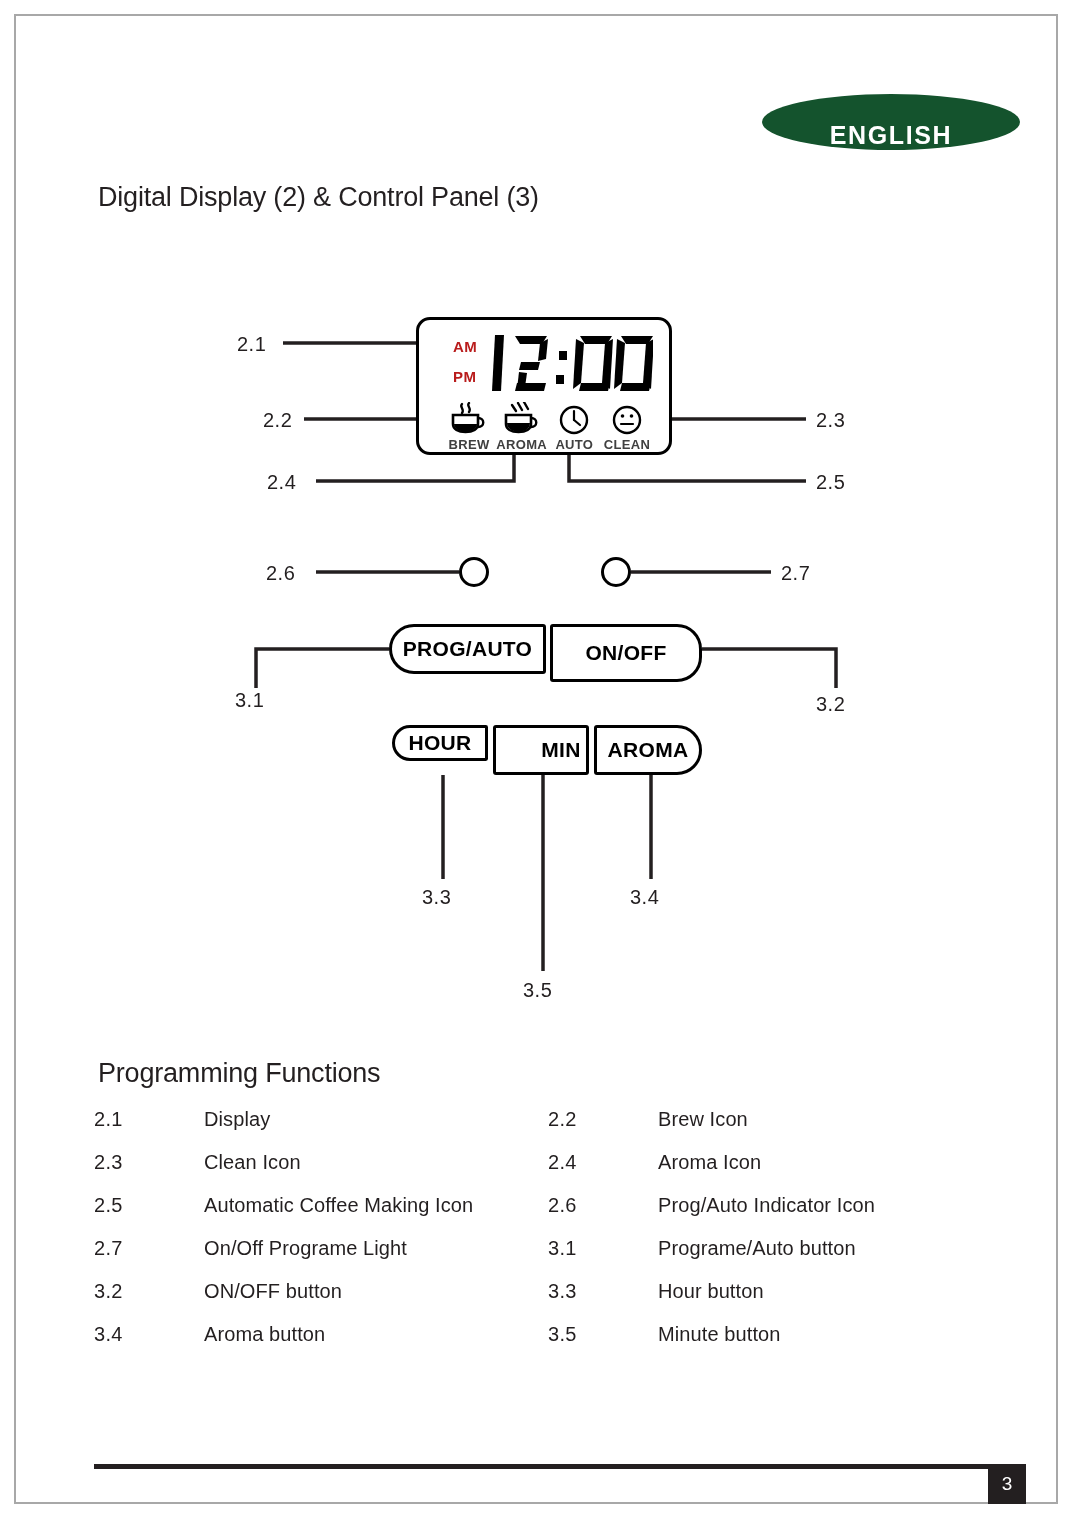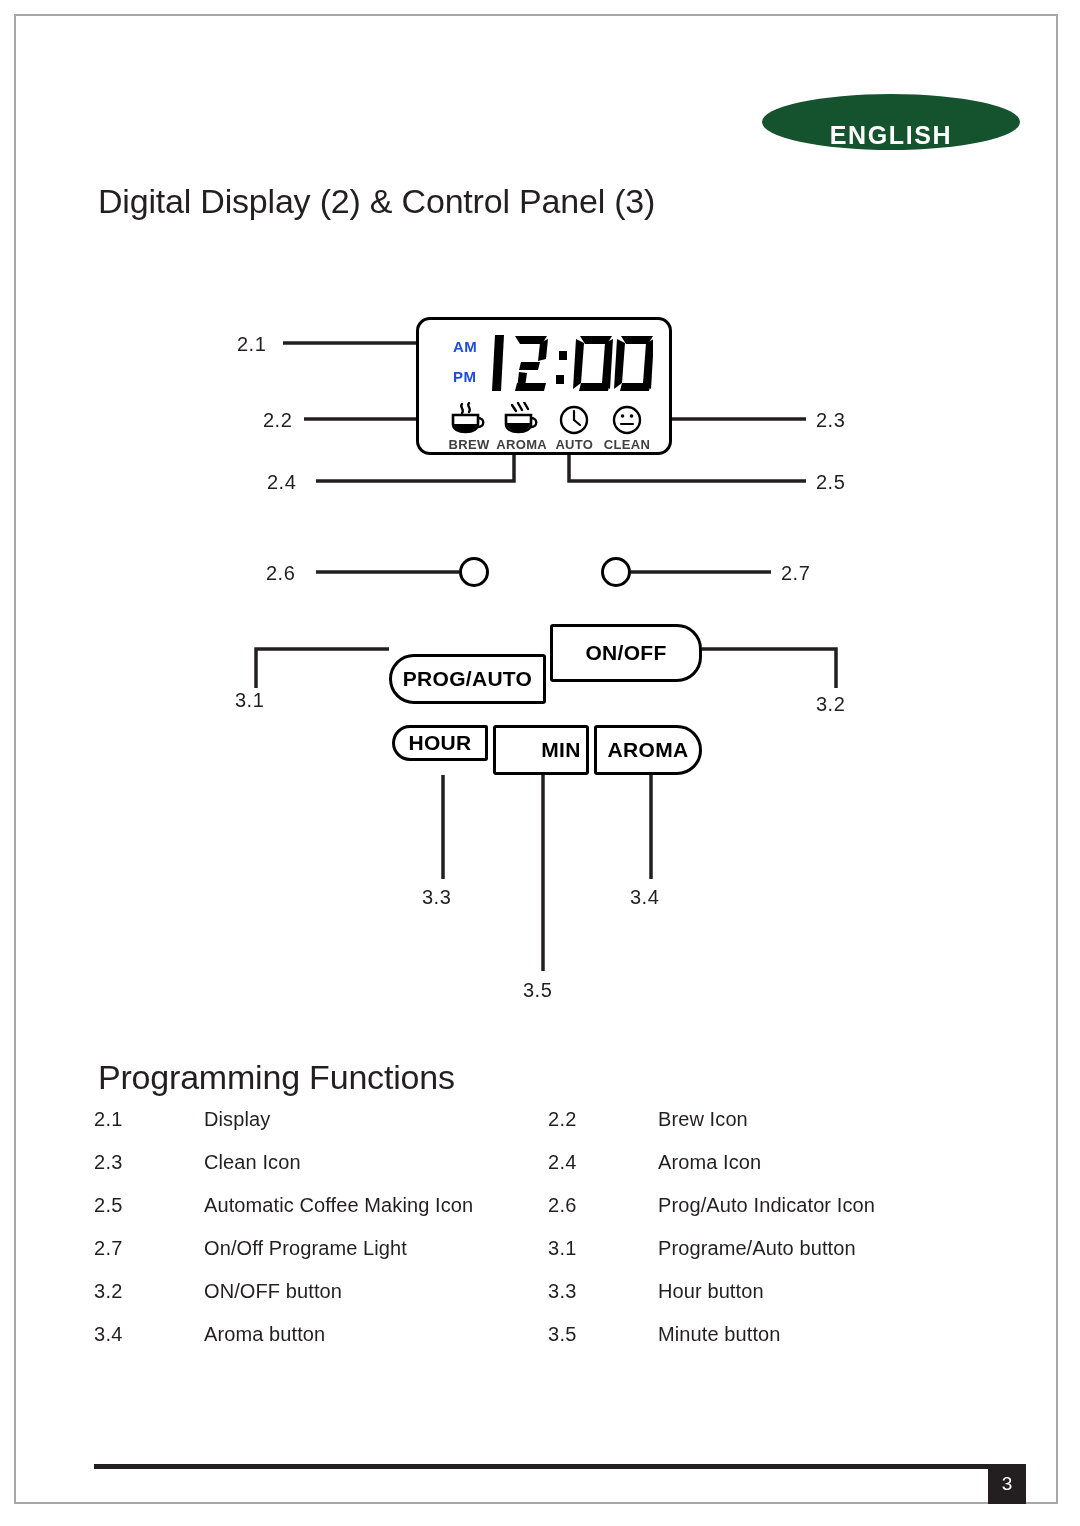--- a/index.html
+++ b/index.html
@@ -44,21 +44,21 @@
   #lang-badge .txt {
     color: #ffffff;
     font-size: 25px;
     font-weight: bold;
     letter-spacing: 1.6px;
   }
 
   
   .h-title {
     position: absolute;
-    font-size: 34px;
+    font-size: 27px;
     font-weight: normal;
     color: #231f20;
     letter-spacing: -0.2px;
     white-space: nowrap;
   }
   #title-main { left: 82px; top: 166px; }
   #title-prog { left: 82px; top: 1042px; }
 
   
   #diagram {
@@ -92,21 +92,21 @@
     background: #fff;
   }
   #ampm {
     position: absolute;
     left: 34px;
     top: 12px;
     width: 36px;
     font-size: 15px;
     font-weight: bold;
     line-height: 30px;
-    color: #1d4ed8;
+    color: #b91c1c;
     letter-spacing: 0.5px;
   }
   #time-readout {
     position: absolute;
     left: 66px;
     top: 6px;
     height: 76px;
     display: flex;
     align-items: center;
   }
@@ -162,21 +162,20 @@
     align-items: center;
     justify-content: center;
     font-size: 21px;
     font-weight: bold;
     color: #000;
     letter-spacing: 0.3px;
   }
   #btn-prog {
     left: 373px; top: 608px; width: 157px; height: 50px;
     border-radius: 25px 3px 3px 25px;
-    margin-top: 30px;
   }
   #btn-onoff {
     left: 534px; top: 608px; width: 152px; height: 58px;
     border-radius: 3px 25px 25px 3px;
   }
   #btn-hour {
     left: 376px; top: 709px; width: 96px; height: 36px;
     border-radius: 25px 3px 3px 25px;
     text-align: center;
   }

